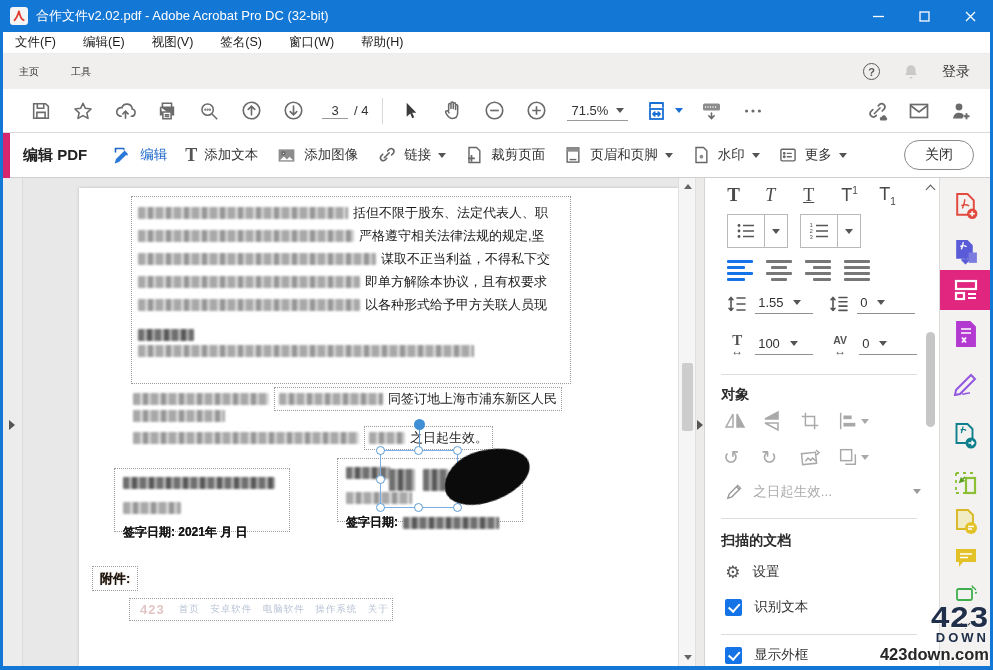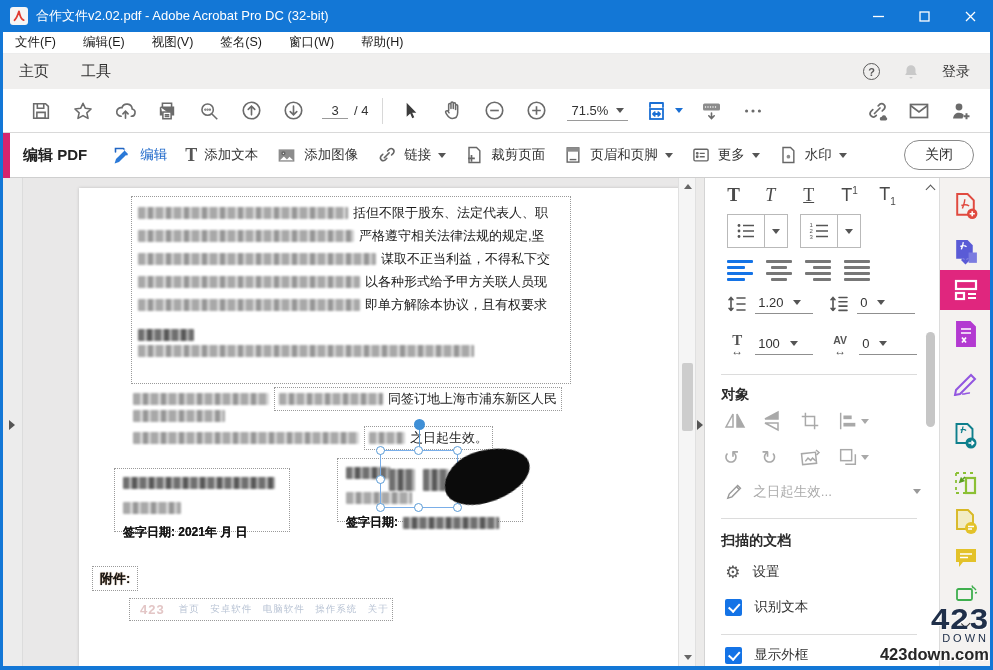--- a/index.html
+++ b/index.html
@@ -10,21 +10,21 @@
   .titlebar{position:absolute;left:0;top:0;width:993px;height:32px;background:#1377d6;display:flex;align-items:center;color:#fff}
   .appicon{width:18px;height:18px;background:#f5f5f5;border-radius:3px;margin:0 8px 0 10px;display:flex;align-items:center;justify-content:center}
   .title-text{font-size:13px}
   .wincontrols{margin-left:auto;display:flex;height:32px}
   .winbtn{width:46px;height:32px;display:flex;align-items:center;justify-content:center;color:#fff;font-size:13px}
   
   .menubar{position:absolute;left:3px;top:32px;width:987px;height:22px;background:#fff;display:flex;align-items:center;gap:27px;padding-left:12px;border-bottom:1px solid #ececec}
   .menu-item{font-size:12.5px;color:#1a1a1a}
   
   .tabbar{position:absolute;left:3px;top:54px;width:987px;height:35px;background:#f0efee;display:flex;align-items:stretch}
-  .tab-plain{font-size:15px;color:#333;display:flex;align-items:center;padding:0 16px}
+  .tab-plain{font-size:10px;color:#333;display:flex;align-items:center;padding:0 16px}
   .tab-doc{background:#fff;margin-left:22px;width:192px;display:flex;align-items:center;justify-content:center;gap:10px;font-size:13px;color:#222}
   .tab-x{color:#555;font-size:13px}
   .tab-right{margin-left:auto;display:flex;align-items:center;gap:22px;padding-right:20px}
   .helpq{width:17px;height:17px;border:1.5px solid #5a5a5a;border-radius:50%;display:flex;align-items:center;justify-content:center;font-size:11px;font-weight:bold;color:#5a5a5a}
   .signin{font-size:14px;color:#333}
   
   .maintoolbar{position:absolute;left:3px;top:89px;width:987px;height:44px;background:#fff;border-bottom:1px solid #d9d9d9;display:flex;align-items:center;padding-left:17px}
   .tbtn{width:42px;height:36px;display:flex;align-items:center;justify-content:center;flex:0 0 auto}
   .tdiv{width:1px;height:26px;background:#d8d8d8;margin:0 6px;flex:0 0 auto}
   .pagebox{display:flex;align-items:baseline;gap:6px;margin:0 8px;flex:0 0 auto}
@@ -97,21 +97,21 @@
   .chev.up{transform:rotate(45deg);top:4px}
   .chev.down{transform:rotate(225deg);bottom:4px}
   .pthumb{position:absolute;left:2px;top:150px;width:9px;height:95px;background:#c6c6c6;border-radius:5px}
   
   .rail{width:51px;background:#f4f2f0;border-left:1px solid #dcdcdc;position:relative}
   .railbtn{position:absolute;left:0;width:51px;display:flex;justify-content:center}
   .railtile{position:absolute;left:0;width:51px;height:40px;background:#e0267e;display:flex;align-items:center;justify-content:center}
   
   .sitemark{position:absolute;right:4px;bottom:8px;z-index:60;text-align:right;line-height:1}
   .sitemark .big{font-size:33px;font-weight:900;color:#20304a;letter-spacing:1px;transform:scaleY(.92);text-shadow:1px 1px 0 #fff}
-  .sitemark .down{font-size:11px;font-weight:400;color:#20304a;letter-spacing:3px;margin-top:-2px}
+  .sitemark .down{font-size:13px;font-weight:700;color:#20304a;letter-spacing:3px;margin-top:-2px}
   .sitemark .site{font-size:16.5px;font-weight:800;color:#262626;margin-top:2px;text-shadow:1px 1px 0 #fff}
   .frame-l{position:absolute;left:0;top:32px;width:3px;bottom:0;background:#1377d6}
   .frame-r{position:absolute;right:0;top:32px;width:3px;bottom:0;background:#1377d6}
   .frame-b{position:absolute;left:0;bottom:0;width:993px;height:4px;background:#1377d6}
   .tchar{font-family:"Liberation Serif","DejaVu Serif",serif;font-weight:bold;color:#555;font-size:15px;line-height:12px}
   .harr{font-size:12px;color:#555;line-height:10px}
   .avchar{font-size:10.5px;font-weight:bold;color:#555;line-height:11px}
   .numcol{display:flex;flex-direction:column;gap:1px;font-size:6px;color:#555;line-height:5px}
 </style>
 </head>
@@ -330,34 +330,34 @@
     <svg width="20" height="20" viewBox="0 0 24 24" fill="none" stroke="#666" stroke-width="1.7">
         <rect x="5" y="3.5" width="14" height="17"></rect>
         <rect x="5" y="3.5" width="14" height="4.5" fill="#8c8c8c" stroke="none"></rect>
         <path d="M8 17.5h8"></path>
       </svg>
     <span>页眉和页脚</span>
     <span class="caret"></span>
   </span>
   <span class="etbtn">
     <svg width="20" height="20" viewBox="0 0 24 24" fill="none" stroke="#666" stroke-width="1.7">
+        <path d="M6 3h9l4 4v14H6z"></path>
+        <circle cx="12.5" cy="14" r="2.2" fill="#8c8c8c" stroke="none"></circle>
+      </svg>
+    <span>水印</span>
+    <span class="caret"></span>
+  </span>
+  <span class="etbtn">
+    <svg width="20" height="20" viewBox="0 0 24 24" fill="none" stroke="#666" stroke-width="1.7">
         <rect x="3.5" y="5" width="17" height="14" rx="1.5"></rect>
         <circle cx="7.5" cy="10" r=".9" fill="#666"></circle>
         <circle cx="7.5" cy="14" r=".9" fill="#666"></circle>
         <path d="M10.5 10h6M10.5 14h6"></path>
       </svg>
     <span>更多</span>
-    <span class="caret"></span>
-  </span>
-  <span class="etbtn">
-    <svg width="20" height="20" viewBox="0 0 24 24" fill="none" stroke="#666" stroke-width="1.7">
-        <path d="M6 3h9l4 4v14H6z"></path>
-        <circle cx="12.5" cy="14" r="2.2" fill="#8c8c8c" stroke="none"></circle>
-      </svg>
-    <span>水印</span>
     <span class="caret"></span>
   </span>
   <span class="closebtn">关闭</span>
 </div>
 
 <div class="workspace">
 
   <div class="gutter">
     <span class="tri-r abs" style="left:6px;top:242px"></span>
   </div>
@@ -373,25 +373,25 @@
         <div class="pline">
             <span class="rx" style="width:216px"></span>
             <span class="vt">严格遵守相关法律法规的规定,坚</span>
           </div>
         <div class="pline">
             <span class="rx" style="width:238px"></span>
             <span class="vt">谋取不正当利益，不得私下交</span>
           </div>
         <div class="pline">
             <span class="rx" style="width:222px"></span>
-            <span class="vt">以各种形式给予甲方关联人员现</span>
+            <span class="vt">即单方解除本协议，且有权要求</span>
           </div>
         <div class="pline">
             <span class="rx" style="width:222px"></span>
-            <span class="vt">即单方解除本协议，且有权要求</span>
+            <span class="vt">以各种形式给予甲方关联人员现</span>
           </div>
         <div style="height:11px"></div>
         <div class="pline" style="height:16px">
             <span class="rx dk" style="width:56px"></span>
           </div>
         <div class="pline" style="height:16px">
             <span class="rx" style="width:336px"></span>
           </div>
       </div>
 
@@ -535,21 +535,21 @@
         </span>
     </div>
 
     <div class="prow" style="top:116px;gap:8px">
       <span>
           <svg width="20" height="18" viewBox="0 0 20 18" fill="none" stroke="#555" stroke-width="1.6" stroke-linecap="round">
             <path d="M4 2.5v13M4 2.5 2 4.7M4 2.5l2 2.2M4 15.5l-2-2.2M4 15.5l2-2.2M10 3h8M10 9h8M10 15h8"></path>
           </svg>
         </span>
       <span class="ud">
-          <span class="pval">1.20</span>
+          <span class="pval">1.55</span>
           <span class="caret"></span>
         </span>
       <span style="margin-left:8px">
           <svg width="20" height="18" viewBox="0 0 20 18" fill="none" stroke="#555" stroke-width="1.6" stroke-linecap="round">
             <path d="M4 2.5v13M4 2.5 2 4.7M4 2.5l2 2.2M4 15.5l-2-2.2M4 15.5l2-2.2M10 2.5h8M10 6.8h8M10 11.1h8M10 15.4h8"></path>
           </svg>
         </span>
       <span class="ud">
           <span class="pval">0</span>
           <span class="caret"></span>

